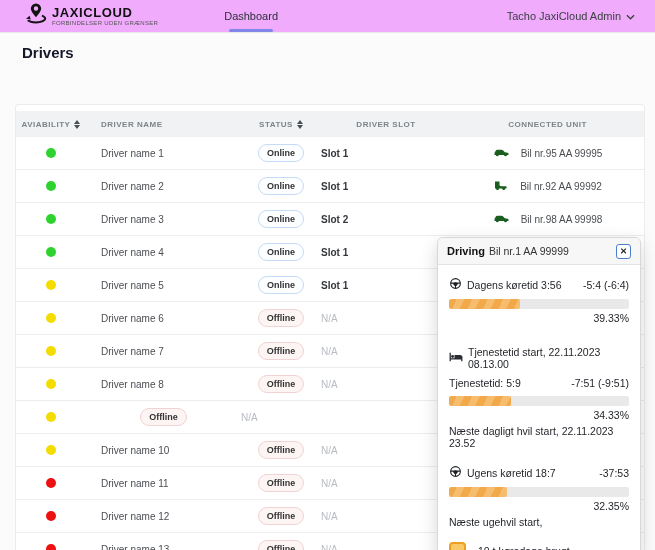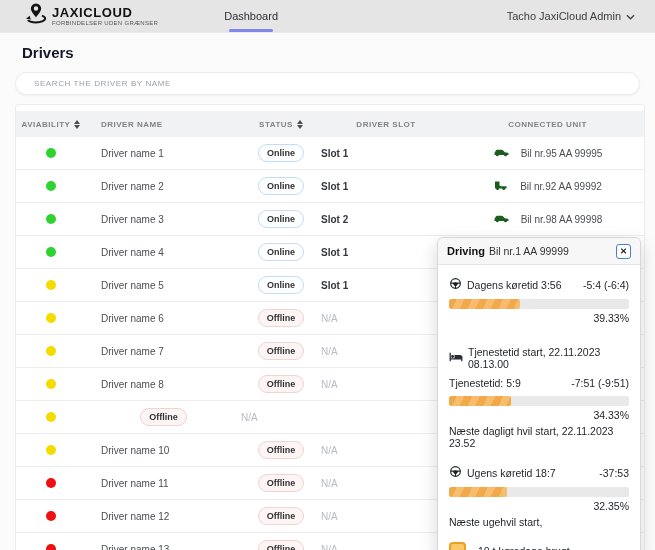--- a/index.html
+++ b/index.html
@@ -1,20 +1,20 @@
 <!DOCTYPE html>
 <html><head>
 <meta charset="utf-8">
 <style>
   * { margin:0; padding:0; box-sizing:border-box; }
   body { font-family:"Liberation Sans",sans-serif; background:#fff; }
   .screen { position:relative; width:655px; height:550px; overflow:hidden; background:#fbfbfc; }
 
   
-  .topbar { position:absolute; top:0; left:0; width:655px; height:33px; background:#e5e5e5; border-bottom:1px solid #e9e9e9; display:flex; align-items:center; }
+  .topbar { position:absolute; top:0; left:0; width:655px; height:33px; background:#f0abfc; border-bottom:1px solid #e9e9e9; display:flex; align-items:center; }
   .logo { display:flex; align-items:center; gap:4px; margin-left:24px; cursor:pointer; }
   .logo-text { display:flex; flex-direction:column; line-height:1; }
   .brand { font-size:13px; font-weight:bold; letter-spacing:.6px; color:#111; }
   .tagline { font-size:6px; letter-spacing:.3px; color:#555; margin-top:1px; }
   .nav-item { position:relative; margin-left:60px; font-size:11px; color:#2d2f36; height:33px; display:flex; align-items:center; padding:13px 6px; cursor:pointer; }
   .nav-item .underline { position:absolute; bottom:1px; left:50%; transform:translateX(-50%); width:44px; height:3px; border-radius:2px; background:#8087e9; }
   .account { margin-left:auto; margin-right:20px; font-size:11px; color:#3c4043; display:flex; align-items:center; gap:5px; cursor:pointer; }
 
   
   .page-title { position:absolute; top:44px; left:22px; font-size:15px; font-weight:bold; color:#15182b; }
@@ -93,23 +93,20 @@
       <span>
         <svg width="9" height="6" viewBox="0 0 10 6">
             <path d="M1 1l4 4 4-4" fill="none" stroke="#3c4043" stroke-width="1.4"></path>
           </svg>
       </span>
     </div>
   </div>
 
   <div class="page-title">Drivers</div>
 
-  <div class="search-wrap">
-    <input class="search-input" type="text" placeholder="SEARCH THE DRIVER BY NAME" style="">
-  </div>
 
   <div class="card">
     <div class="thead">
       <div class="th">
         <span>AVIABILITY</span>
         <span class="sort">
             <i class="up"></i>
             <i class="down"></i>
           </span>
       </div>

